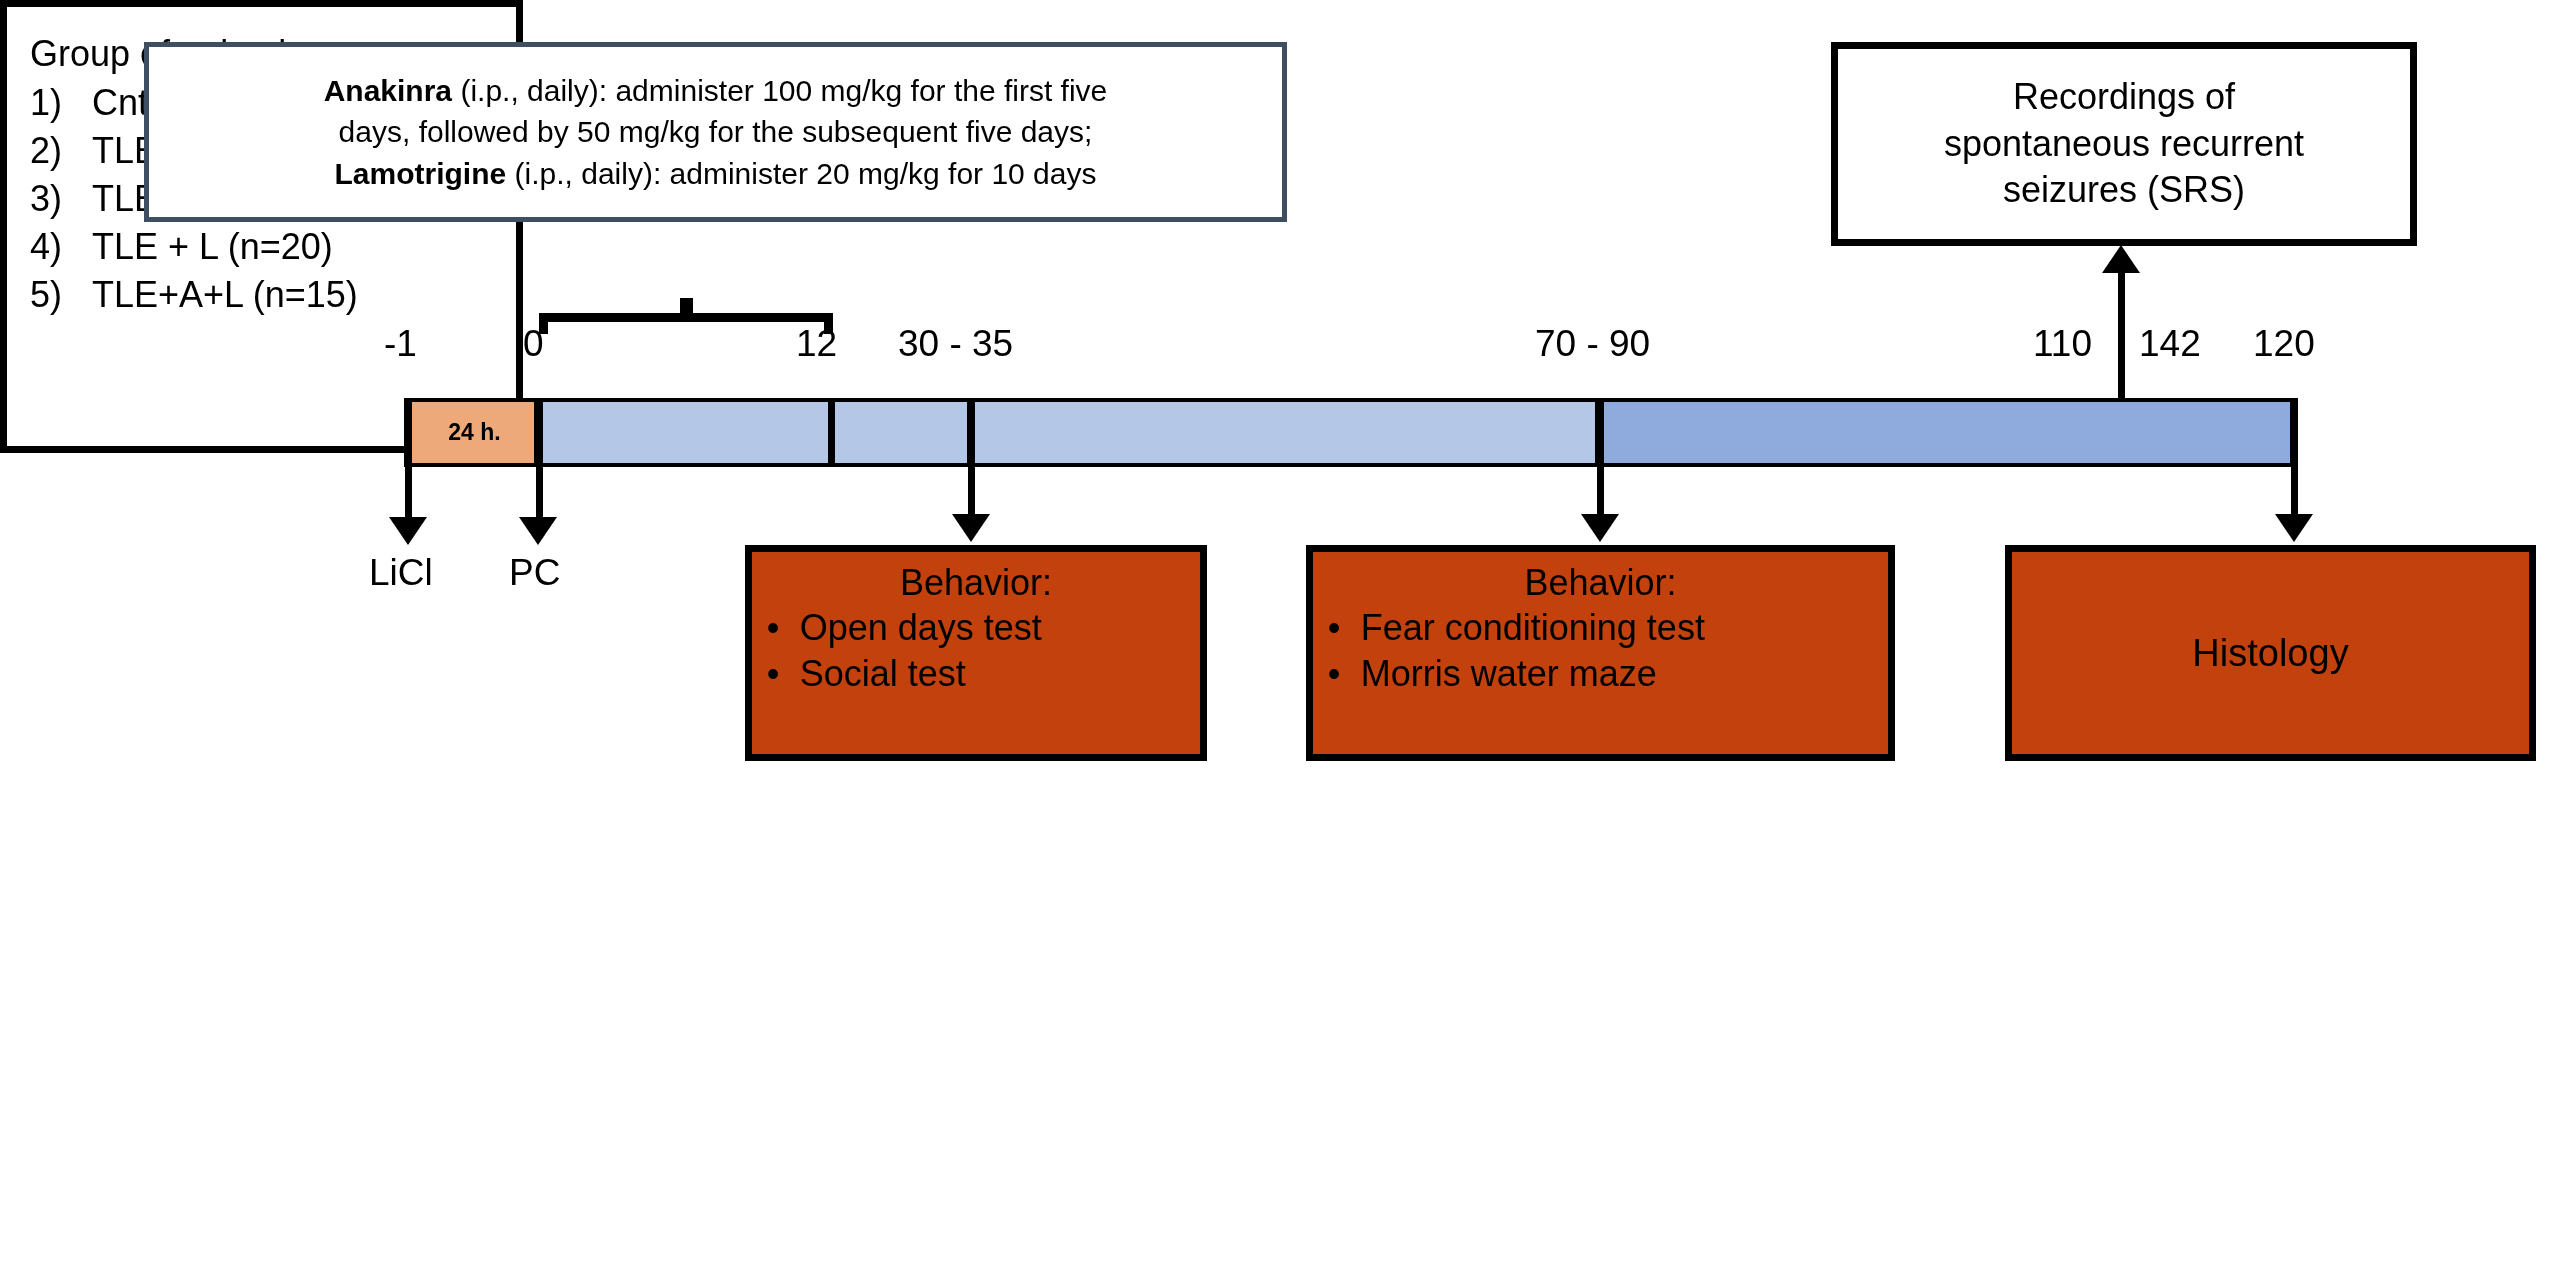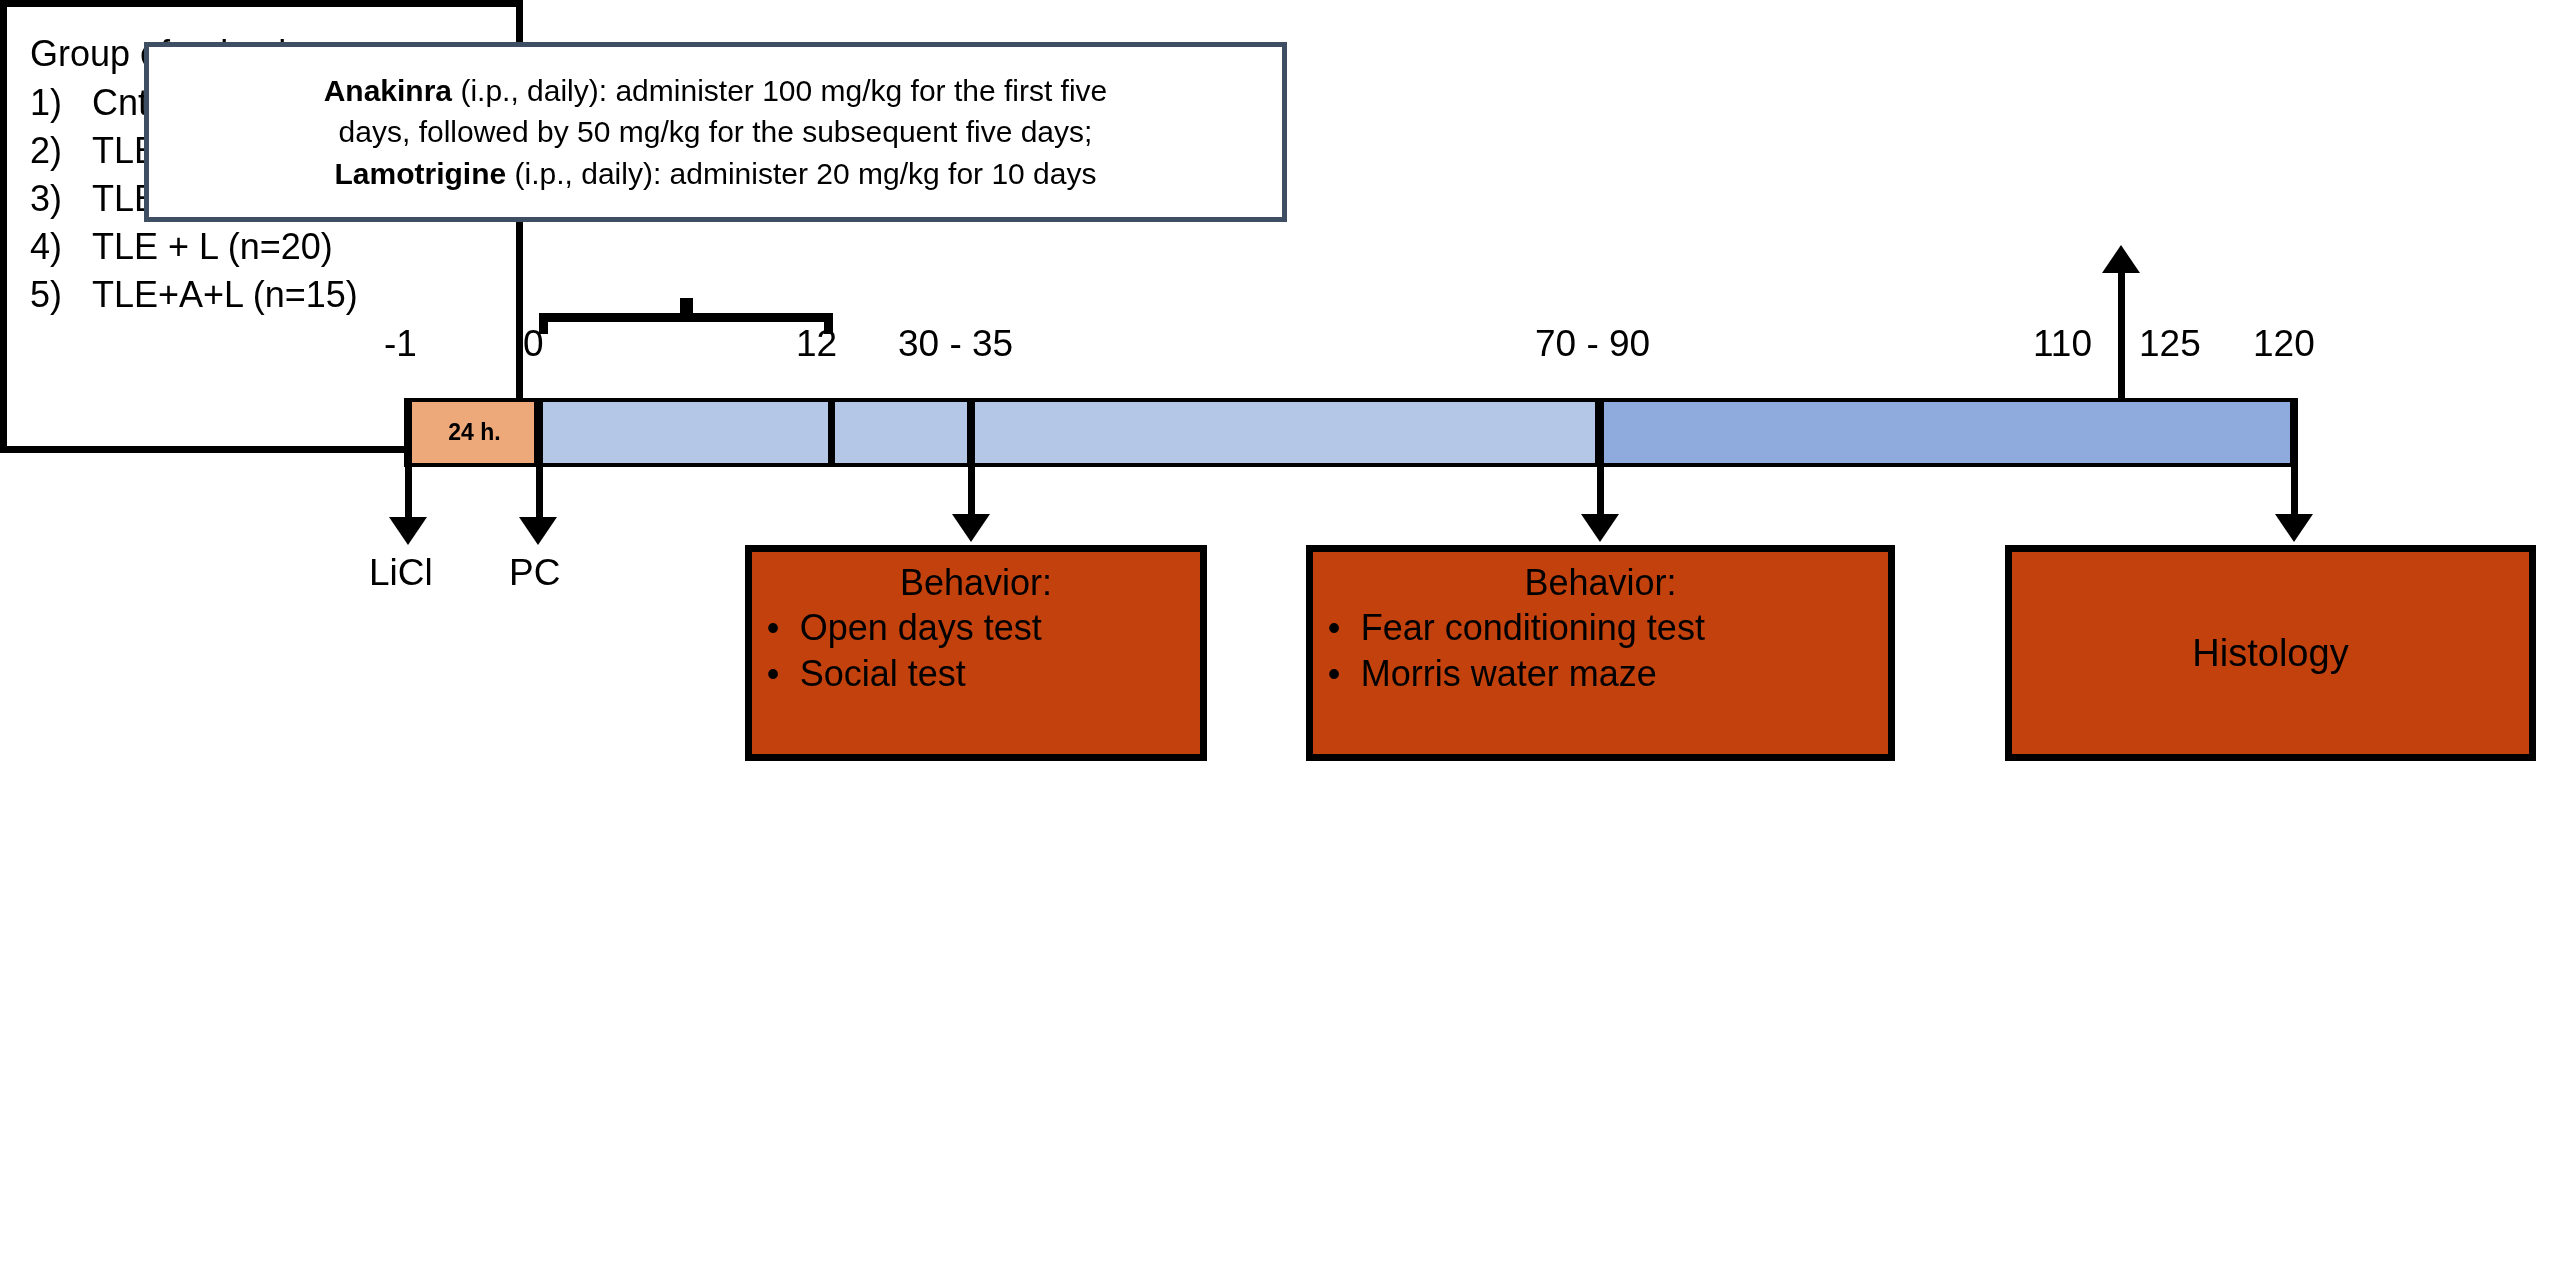--- a/index.html
+++ b/index.html
@@ -99,36 +99,43 @@
       </p>
       <p>
         <span>days, followed by 50 mg/kg for the subsequent five days;</span>
       </p>
       <p>
         <b>Lamotrigine</b><span> (i.p., daily):  administer 20 mg/kg for 10 days</span>
       </p>
     </div>
   </div>
 
+  <div class="abs" id="srs-box">
+    <div class="txt">
+      <div>Recordings of</div>
+      <div>spontaneous recurrent</div>
+      <div>seizures (SRS)</div>
+    </div>
+  </div>
 
 
   <div id="bracket">
     <div class="stub"></div>
     <div class="hbar"></div>
     <div class="lf"></div>
     <div class="rt"></div>
   </div>
 
   <div class="tick" style="left:384px;top:323px;">-1</div>
   <div class="tick" style="left:523px;top:323px;">0</div>
   <div class="tick" style="left:796px;top:323px;">12</div>
   <div class="tick" style="left:898px;top:323px;">30 - 35</div>
   <div class="tick" style="left:1535px;top:323px;">70 - 90</div>
   <div class="tick" style="left:2033px;top:323px;">110</div>
-  <div class="tick" style="left:2139px;top:323px;">125</div>
+  <div class="tick" style="left:2139px;top:323px;">142</div>
   <div class="tick" style="left:2253px;top:323px;">120</div>
 
   <div class="abs" id="bar-wrap">
 
     <div class="seg first" id="seg24" style="left:0px;width:135px;background:#EDA97A;">
       <div class="lbl">24 h.</div>
     </div>
     <div class="seg" style="left:135px;width:294px;background:#B4C7E7;"></div>
     <div class="seg" style="left:429px;width:139px;background:#B4C7E7;"></div>
     <div class="seg" style="left:567px;width:629px;background:#B4C7E7;"></div>

